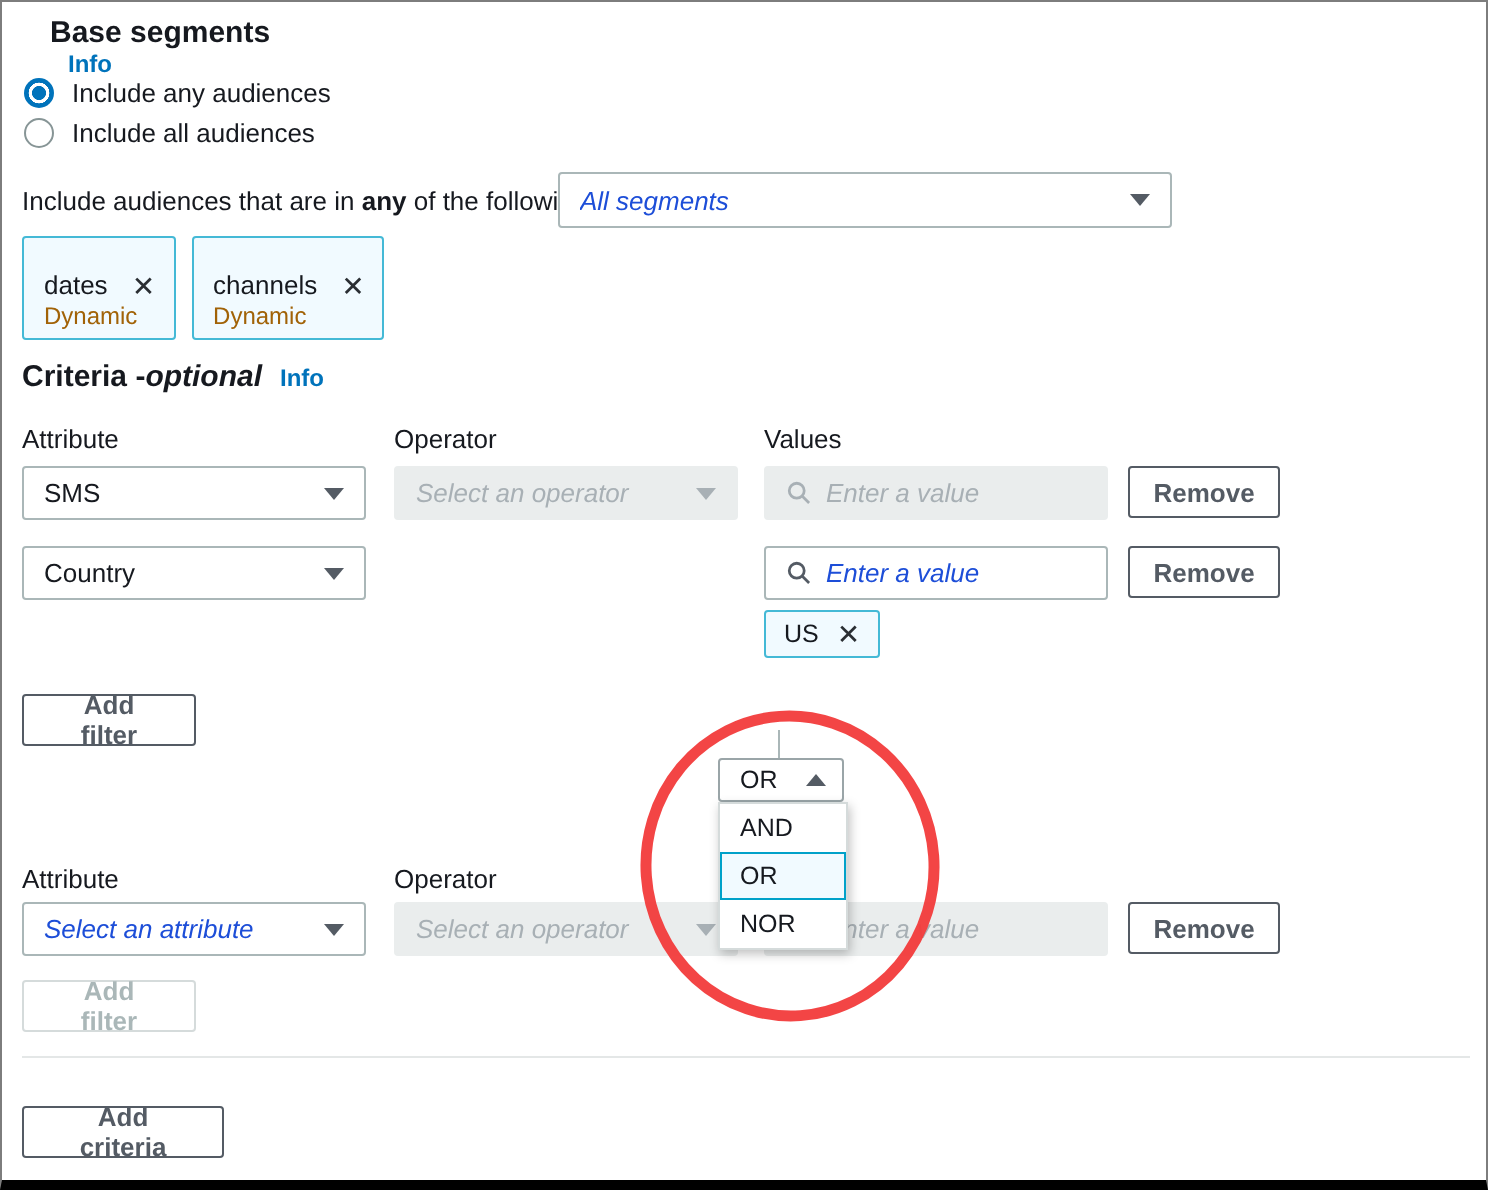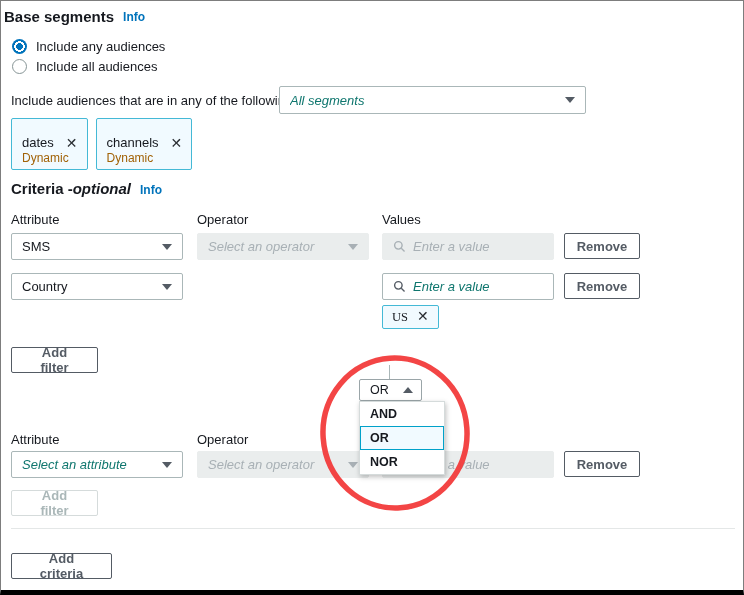--- a/index.html
+++ b/index.html
@@ -29,31 +29,31 @@
     width:15px; height:15px; border-radius:50%; flex:0 0 15px;
     background:#fff; border:1px solid #879596;
   }
   .radio-circle.selected {
     border:none;
     background:radial-gradient(circle, #0073bb 0 3.4px, #fff 3.6px 5.1px, #0073bb 5.3px);
   }
 
   
   .sentence { font-size:13px; color:#16191f; }
-  .sentence b { font-weight:400;text-align:center; }
+  .sentence b { font-weight:700;text-align:center; }
 
   
   .sel, .inp {
     display:flex; align-items:center;
     height:27px; border-radius:2px; font-size:13px;
     padding:0 10px; background:#fff; border:1px solid #aab7b8;
     color:#16191f; cursor:pointer;
   }
   .sel .grow { flex:1 1 auto; overflow:hidden; white-space:nowrap; }
-  .placeholder { color:#0f766e; font-style:italic; }
+  .placeholder { color:#1d4ed8; font-style:italic; }
   .disabled-box {
     background:#eaeded !important; border-color:#eaeded !important; cursor:default;
   }
   .disabled-box .placeholder { color:#a8b0b5; }
   .tri-down {
     width:0; height:0; flex:0 0 auto;
     border-left:5px solid transparent; border-right:5px solid transparent;
     border-top:6px solid #545b64;
   }
   .tri-up {
@@ -79,57 +79,56 @@
     display:inline-flex; flex-direction:column;
     background:#f1faff; border:1px solid #44b9d6; border-radius:2px;
     padding:16px 9px 4px 10px; margin-right:8px; min-width:76px;
   }
   .seg-tag .tag-top { display:flex; align-items:center; justify-content:space-between; gap:12px; font-size:13px; color:#16191f; }
   .seg-tag .tag-type { font-size:12px; color:#a16207; margin-top:1px; }
   .tag-close { cursor:pointer; font-size:14px; color:#2a2e33; line-height:1; }
   .value-tag {
     display:inline-flex; align-items:center; gap:9px;
     background:#f1faff; border:1px solid #44b9d6; border-radius:2px;
-    height:24px; padding:0 9px; font-size:12.5px; color:#16191f;font-family:Liberation Serif, serif;
+    height:24px; padding:0 9px; font-size:12.5px; color:#16191f;
   }
 
   
   .col-hdr { font-size:13px; font-weight:400; color:#16191f; }
 
   
   .connector-line { width:1px; height:14px; background:#aab7b8; }
   .conn-btn {
     display:flex; align-items:center; justify-content:space-between;
     width:63px; height:22px; padding:0 8px 0 10px;
     background:#fff; border:1px solid #9aa5a8; border-radius:2px;
     font-size:12.5px; color:#16191f; cursor:pointer;
   }
   .conn-list {
-    width:86px; background:#404040; border:1px solid #d5dbdb;
+    width:65px; background:#404040; border:1px solid #d5dbdb;
     box-shadow:1px 2px 5px rgba(0,0,0,.25);
-    font-weight:bold;
   }
   .conn-opt {
     display:flex; align-items:center; height:24px; padding:0 9px;
     font-size:12.5px; color:#16191f; cursor:pointer; background:#fff;
     border:1px solid transparent;
   }
   .conn-opt.highlight { background:#f1faff; border:1px solid #00a1c9; }
 
   .divider { height:1px; background:#e4e7e7; }
 
   
   .annotation-svg { pointer-events:none; }
 </style>
 </head>
 <body>
 
 <div class="frame">
 
-  <div class="abs" style="left:3px; top:7px; display:flex; align-items:center;">
+  <div class="abs" style="left:24px; top:7px; display:flex; align-items:flex-start;flex-direction:column;">
     <span class="section-title">Base segments</span>
     <span class="info-link">Info</span>
   </div>
 
   <div class="abs radio-row" style="left:11px; top:38px;">
     <span class="radio-circle selected"></span>
     <span>Include any audiences</span>
   </div>
   <div class="abs radio-row" style="left:11px; top:58px;">
     <span class="radio-circle"></span>

